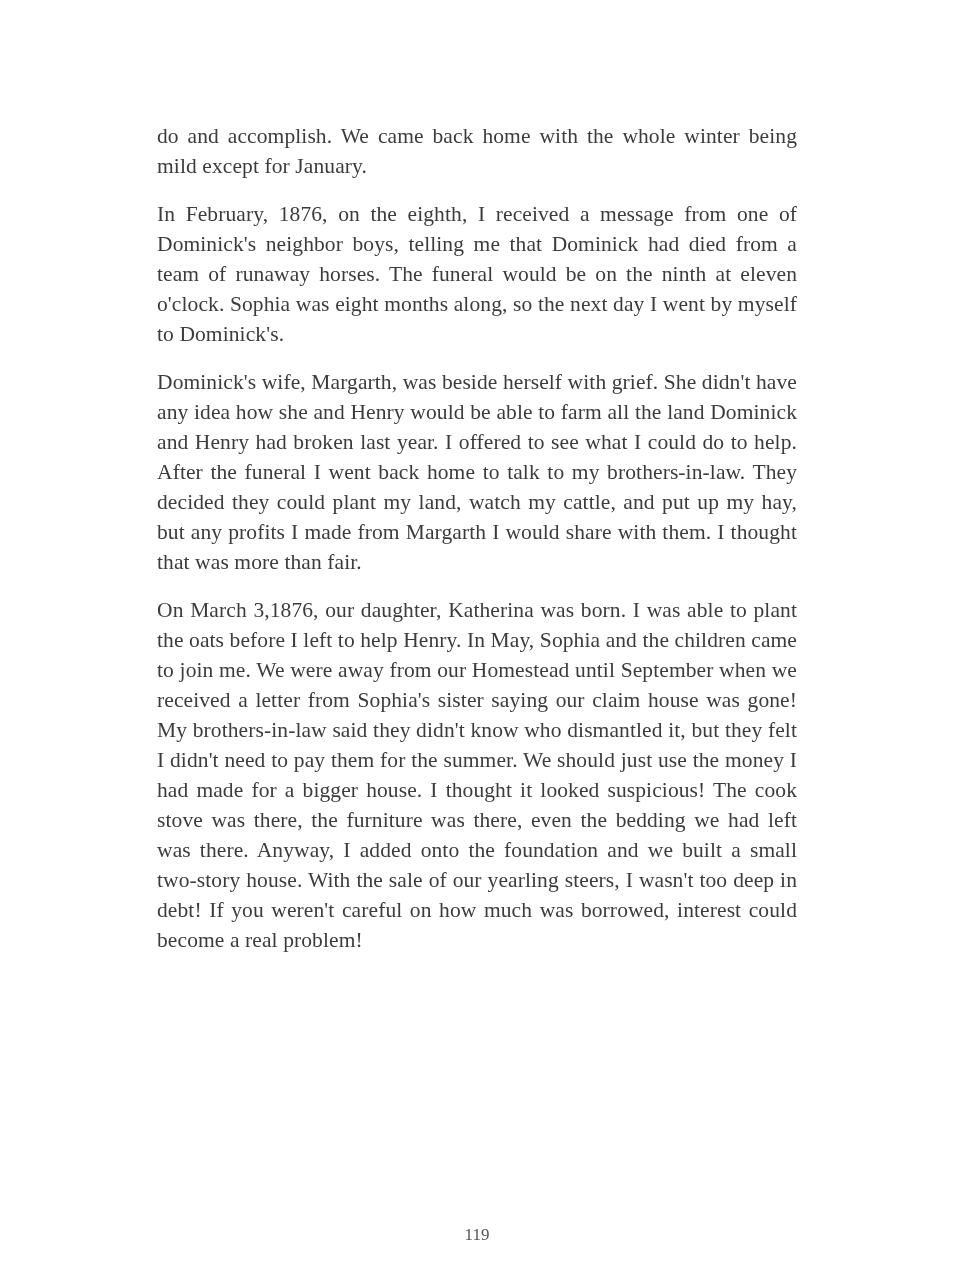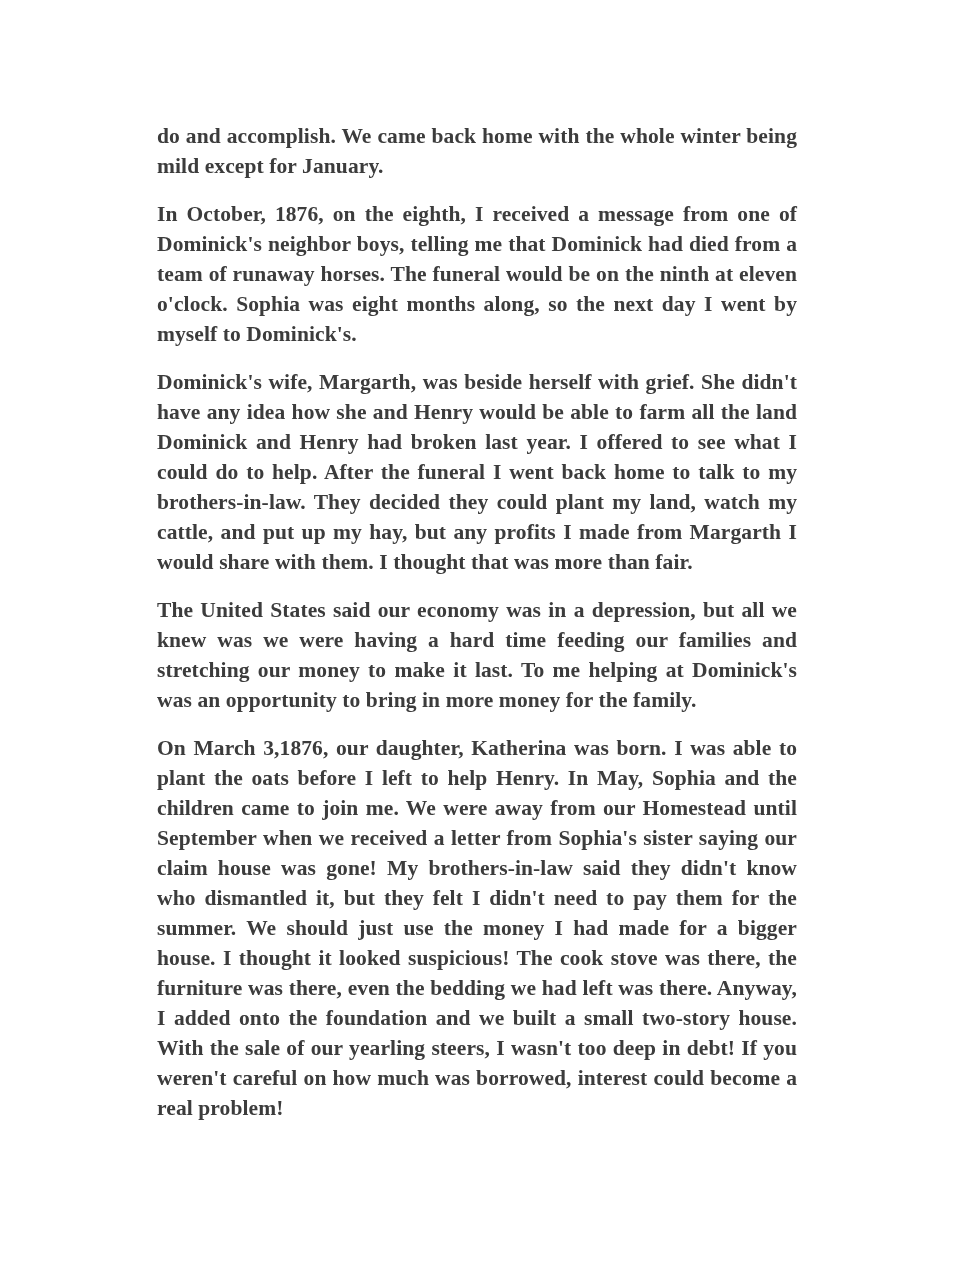--- a/index.html
+++ b/index.html
@@ -21,39 +21,38 @@
     top: 121px;
     width: 640px;
   }
   .text-block p {
     margin: 0 0 18px 0;
     font-size: 21.5px;
     line-height: 30px;
     text-align: justify;
     color: #3c3c3c;
     letter-spacing: 0.1px;
-    font-weight: bold;
   }
   .text-block p:last-child {
     margin-bottom: 0;
   }
   .page-number {
     position: absolute;
     left: 0;
     right: 0;
     bottom: 31px;
     text-align: center;
     font-size: 17px;
     color: #555555;
   }
 </style>
 </head>
 <body>
 
 <div class="page">
   <div class="text-block">
     <p>do and accomplish. We came back home with the whole winter being mild except for January.</p>
-    <p>In October, 1876, on the eighth, I received a message from one of Dominick's neighbor boys, telling me that Dominick had died from a team of runaway horses. The funeral would be on the ninth at eleven o'clock. Sophia was eight months along, so the next day I went by myself to Dominick's.</p>
+    <p>In February, 1876, on the eighth, I received a message from one of Dominick's neighbor boys, telling me that Dominick had died from a team of runaway horses. The funeral would be on the ninth at eleven o'clock. Sophia was eight months along, so the next day I went by myself to Dominick's.</p>
     <p>Dominick's wife, Margarth, was beside herself with grief. She didn't have any idea how she and Henry would be able to farm all the land Dominick and Henry had broken last year. I offered to see what I could do to help. After the funeral I went back home to talk to my brothers-in-law. They decided they could plant my land, watch my cattle, and put up my hay, but any profits I made from Margarth I would share with them. I thought that was more than fair.</p>
-    <p>The United States said our economy was in a depression, but all we knew was we were having a hard time feeding our families and stretching our money to make it last. To me helping at Dominick's was an opportunity to bring in more money for the family.</p>
     <p>On March 3,1876, our daughter, Katherina was born. I was able to plant the oats before I left to help Henry. In May, Sophia and the children came to join me. We were away from our Homestead until September when we received a letter from Sophia's sister saying our claim house was gone! My brothers-in-law said they didn't know who dismantled it, but they felt I didn't need to pay them for the summer. We should just use the money I had made for a bigger house. I thought it looked suspicious! The cook stove was there, the furniture was there, even the bedding we had left was there. Anyway, I added onto the foundation and we built a small two-story house. With the sale of our yearling steers, I wasn't too deep in debt! If you weren't careful on how much was borrowed, interest could become a real problem!</p>
   </div>
+  <div class="page-number">119</div>
 </div>
 
 </body></html>

